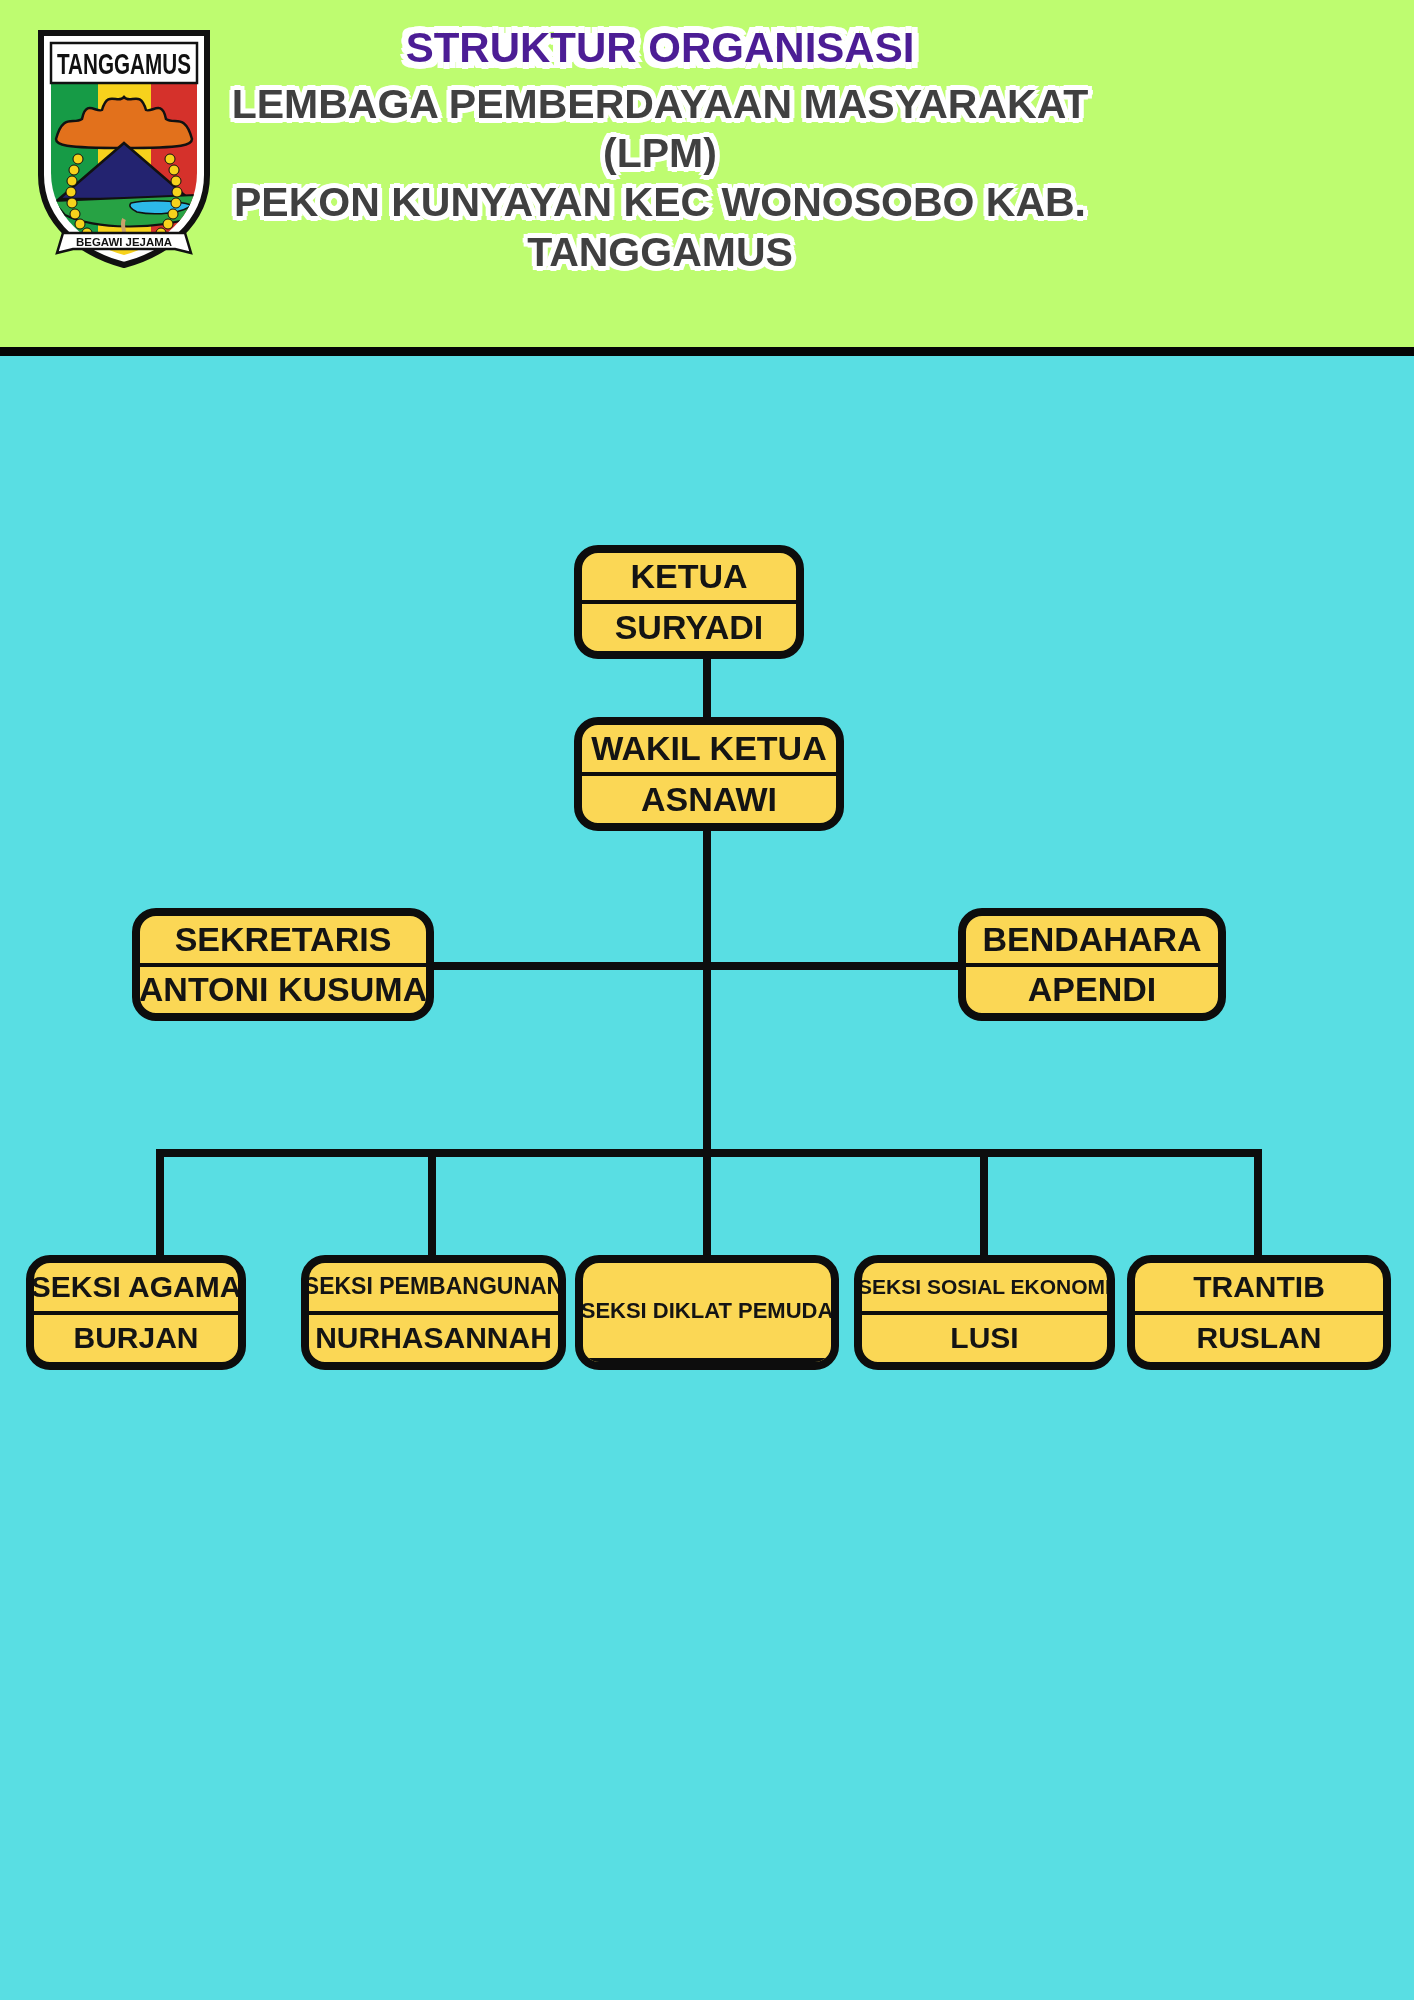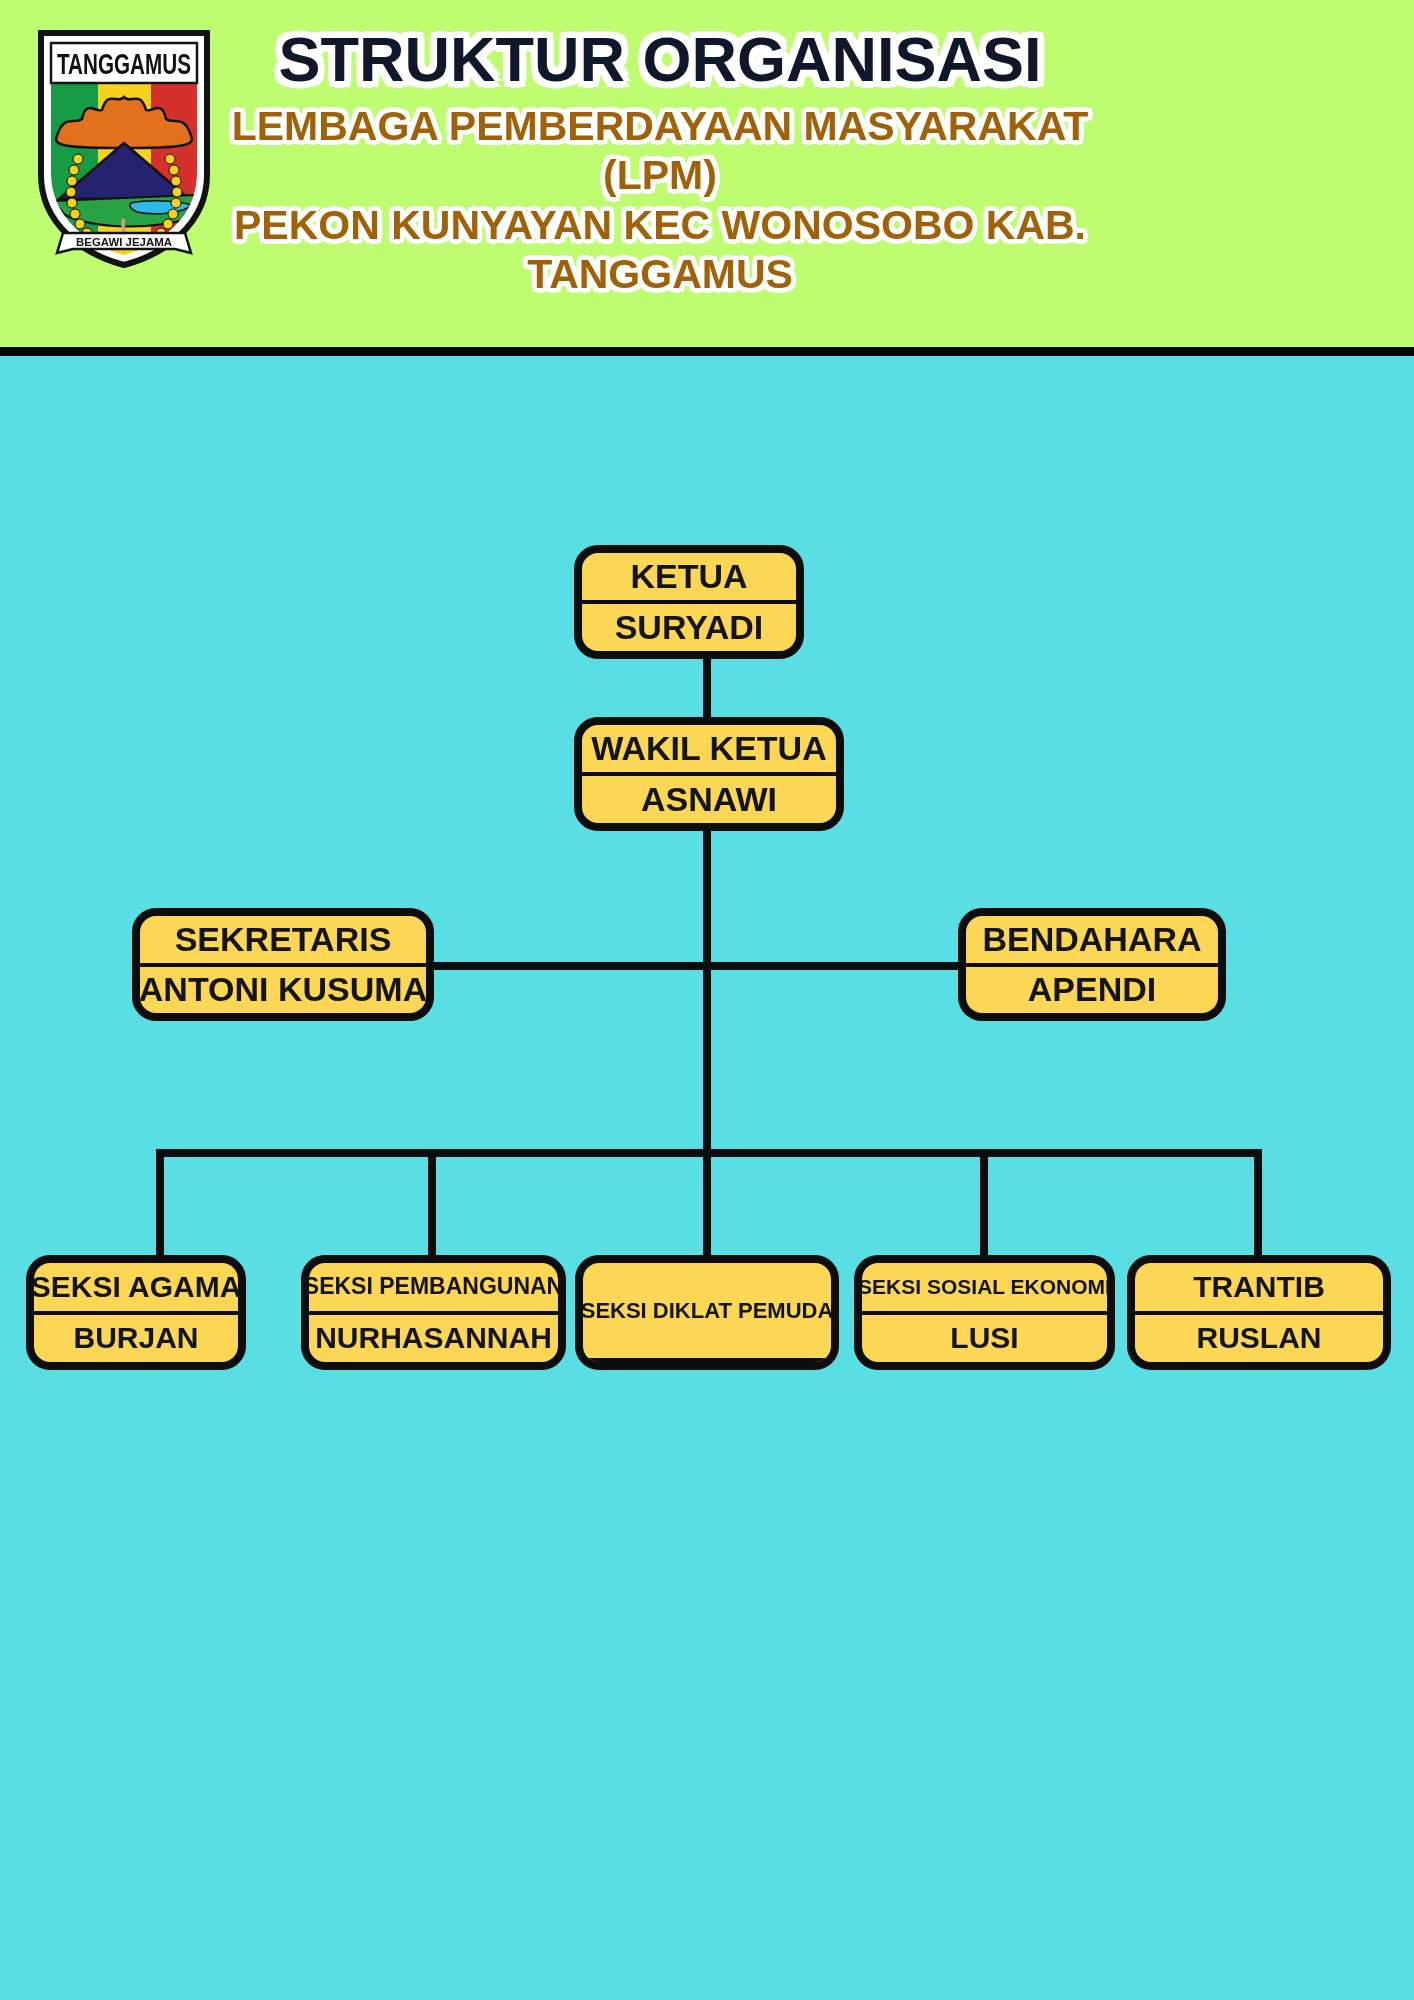--- a/index.html
+++ b/index.html
@@ -6,26 +6,26 @@
   .canvas{
     position:relative;width:1414px;height:2000px;overflow:hidden;
     font-family:"Liberation Sans",sans-serif;background:#59DEE3;
   }
   
   .header{position:absolute;left:0;top:0;width:1414px;height:347px;background:#BEFC70;}
   .header-divider{position:absolute;left:0;top:347px;width:1414px;height:9px;background:#050505;}
   .logo{position:absolute;left:35px;top:27px;width:178px;height:244px;}
   .header-text{position:absolute;left:210px;top:26px;width:900px;text-align:center;}
   .main-title{
-    font-size:63px;font-weight:bold;color:#0f172a;letter-spacing:0px;line-height:1.05;
+    font-size:42px;font-weight:bold;color:#4c1d95;letter-spacing:0px;line-height:1.05;
     text-shadow:-6px -6px 0 #fff,6px -6px 0 #fff,-6px 6px 0 #fff,6px 6px 0 #fff,
                 -7px 0 0 #fff,7px 0 0 #fff,0 -7px 0 #fff,0 7px 0 #fff;
   }
   .sub-title{
-    margin-top:10px;font-size:41px;font-weight:bold;color:#a16207;line-height:1.2;
+    margin-top:10px;font-size:41px;font-weight:bold;color:#404040;line-height:1.2;
     text-shadow:-4px -4px 0 #fff,4px -4px 0 #fff,-4px 4px 0 #fff,4px 4px 0 #fff,
                 -5px 0 0 #fff,5px 0 0 #fff,0 -5px 0 #fff,0 5px 0 #fff;
   }
   
   .line{position:absolute;background:#0D0D0D;}
   
   .node{
     position:absolute;box-sizing:border-box;background:#FBD755;
     border:8px solid #0D0D0D;border-radius:24px;
     display:flex;flex-direction:column;overflow:hidden;

